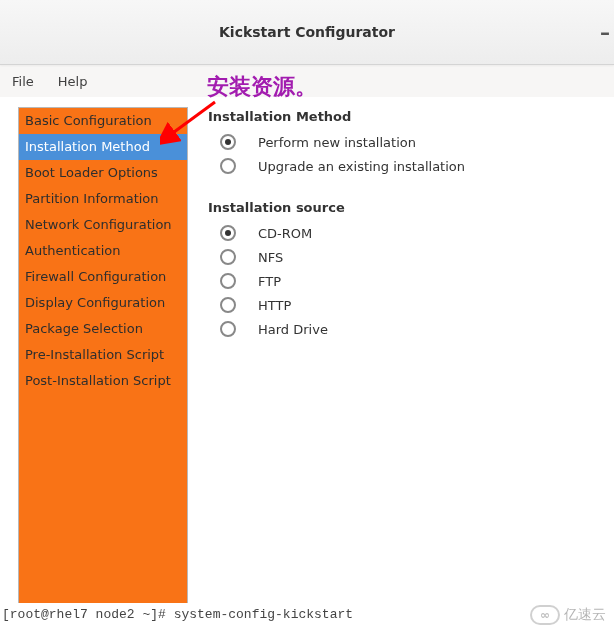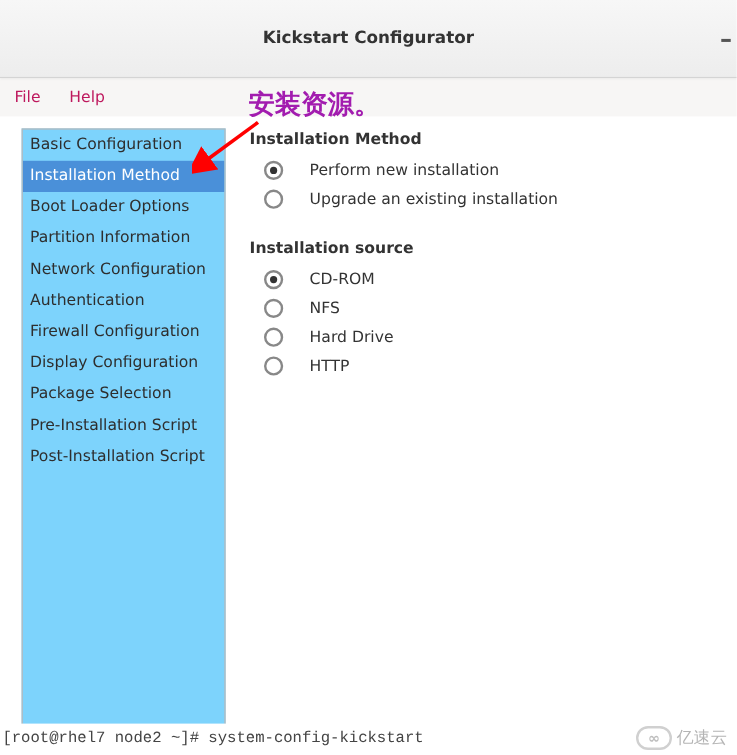--- a/index.html
+++ b/index.html
@@ -42,31 +42,31 @@
       background: #f7f6f5;
       display: flex;
       align-items: center;
       padding: 0 6px;
       gap: 12px;
     }
     .menubar-item {
       padding: 4px 6px;
       cursor: default;
       font-size: 13px;
-      color: #be185d;
+      color: #404040;
     }
     .content {
       display: flex;
       height: 512px;
       padding: 10px 0 0 18px;
     }
     .sidebar {
       width: 170px;
       border: 1px solid #b8b8b8;
-      background: #7dd3fc;
+      background: #f97316;
       overflow: hidden;
     }
     .sidebar-item {
       padding: 5px 6px;
       font-size: 13px;
       line-height: 16px;
       white-space: nowrap;
       cursor: default;
     }
     .sidebar-item.selected {
@@ -231,25 +231,29 @@
       <div class="radio-row">
         <span class="radio checked"></span>
         <span class="radio-label">CD-ROM</span>
       </div>
       <div class="radio-row">
         <span class="radio"></span>
         <span class="radio-label">NFS</span>
       </div>
       <div class="radio-row">
         <span class="radio"></span>
+        <span class="radio-label">FTP</span>
+      </div>
+      <div class="radio-row">
+        <span class="radio"></span>
+        <span class="radio-label">HTTP</span>
+      </div>
+      <div class="radio-row">
+        <span class="radio"></span>
         <span class="radio-label">Hard Drive</span>
-      </div>
-      <div class="radio-row">
-        <span class="radio"></span>
-        <span class="radio-label">HTTP</span>
       </div>
     </div>
 
   </div>
 </div>
 
 <div class="terminal">[root@rhel7 node2 ~]# system-config-kickstart</div>
 
 <div class="watermark">
   <span class="wm-cloud">∞</span>

